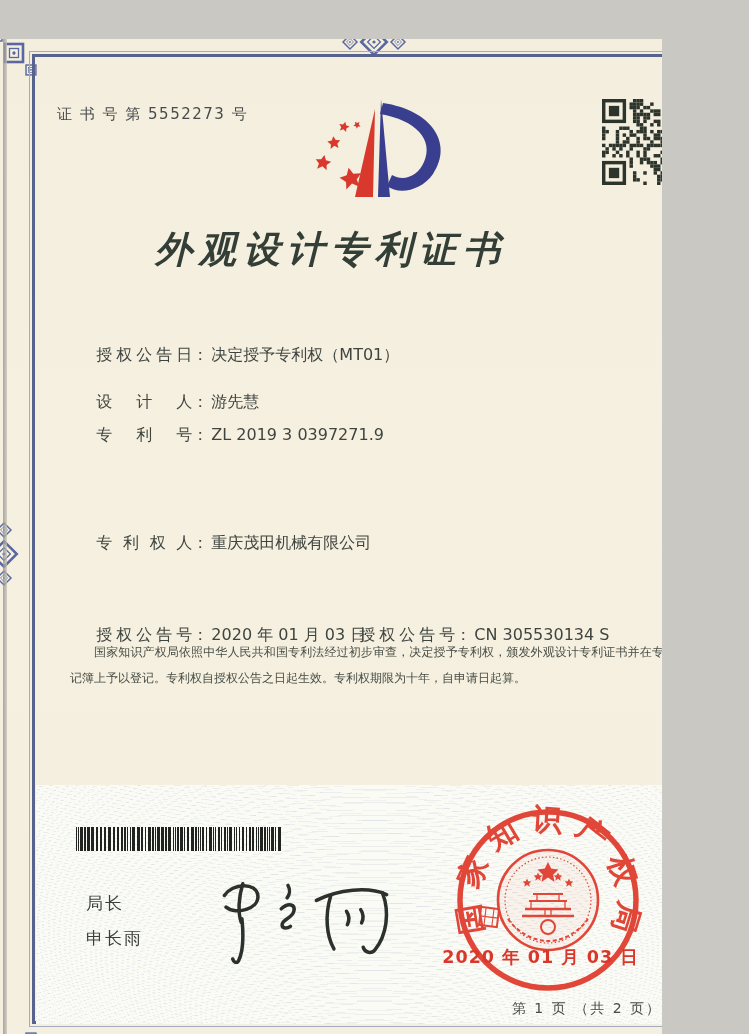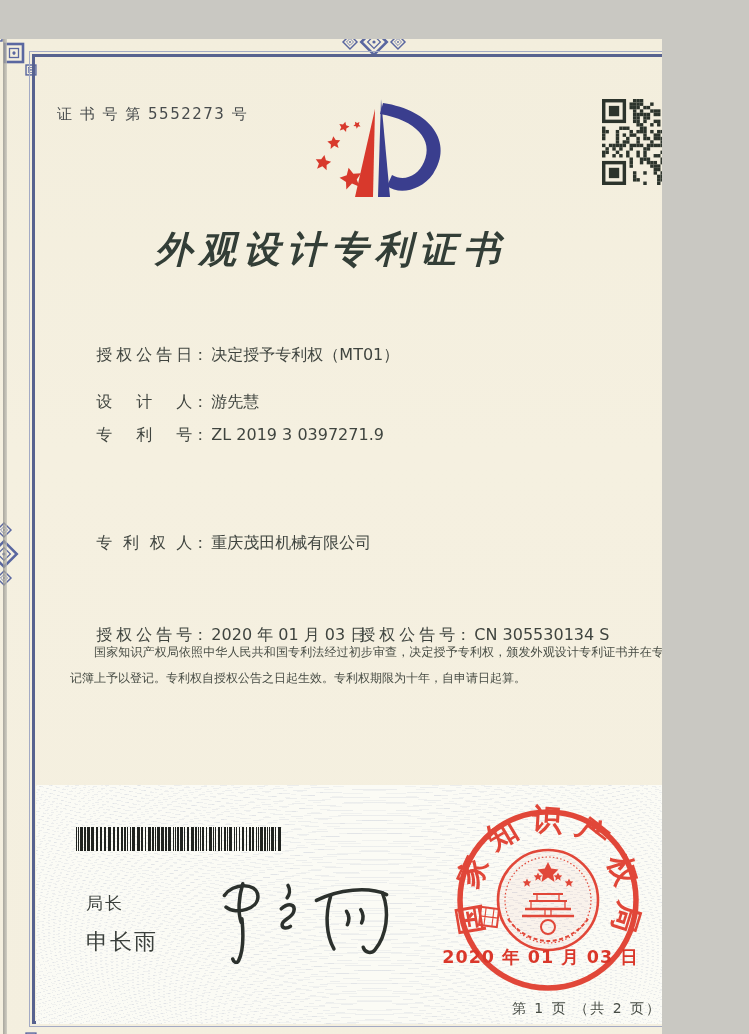--- a/index.html
+++ b/index.html
@@ -21,21 +21,21 @@
           #fbfbf5;}
   .certno{left:57px;top:66px;font-size:15px;letter-spacing:1.5px;color:#474b4c;}
   .title{left:0;top:186px;width:100%;text-align:center;font-family:"DejaVu Serif","Liberation Serif",serif;
          font-size:37px;font-weight:700;letter-spacing:7px;color:#333e37;font-style:italic;}
   .row{left:76px;font-size:16px;line-height:22px;white-space:pre;}
   .lbl{display:inline-block;width:96px;text-align:justify;text-align-last:justify;}
   .colon{margin-right:3px;}
   .row2{left:339px;font-size:16px;line-height:22px;white-space:pre;}
   .para{left:70px;width:618px;font-size:12px;line-height:26px;text-indent:2em;color:#484d45;text-align:justify;}
   .sig-role{left:86px;top:853px;font-size:17px;letter-spacing:2px;color:#3b403c;}
-  .sig-name{left:86px;top:888px;font-size:22px;letter-spacing:2px;color:#3b403c;}
+  .sig-name{left:86px;top:888px;font-size:17px;letter-spacing:2px;color:#3b403c;}
   .seal-date{left:433px;top:906px;width:215px;text-align:center;font-size:17.5px;font-weight:600;
              letter-spacing:1px;color:#da372a;z-index:6;}
   .pageinfo{left:0;top:961px;width:100%;text-align:right;font-size:14px;letter-spacing:2px;color:#464b44;}
   .backnote{left:0;top:1008px;width:100%;text-align:center;font-size:15px;letter-spacing:3px;color:#4a4f45;}
   svg{display:block;}
 </style>
 </head>
 <body>
 
 <div id="page">

